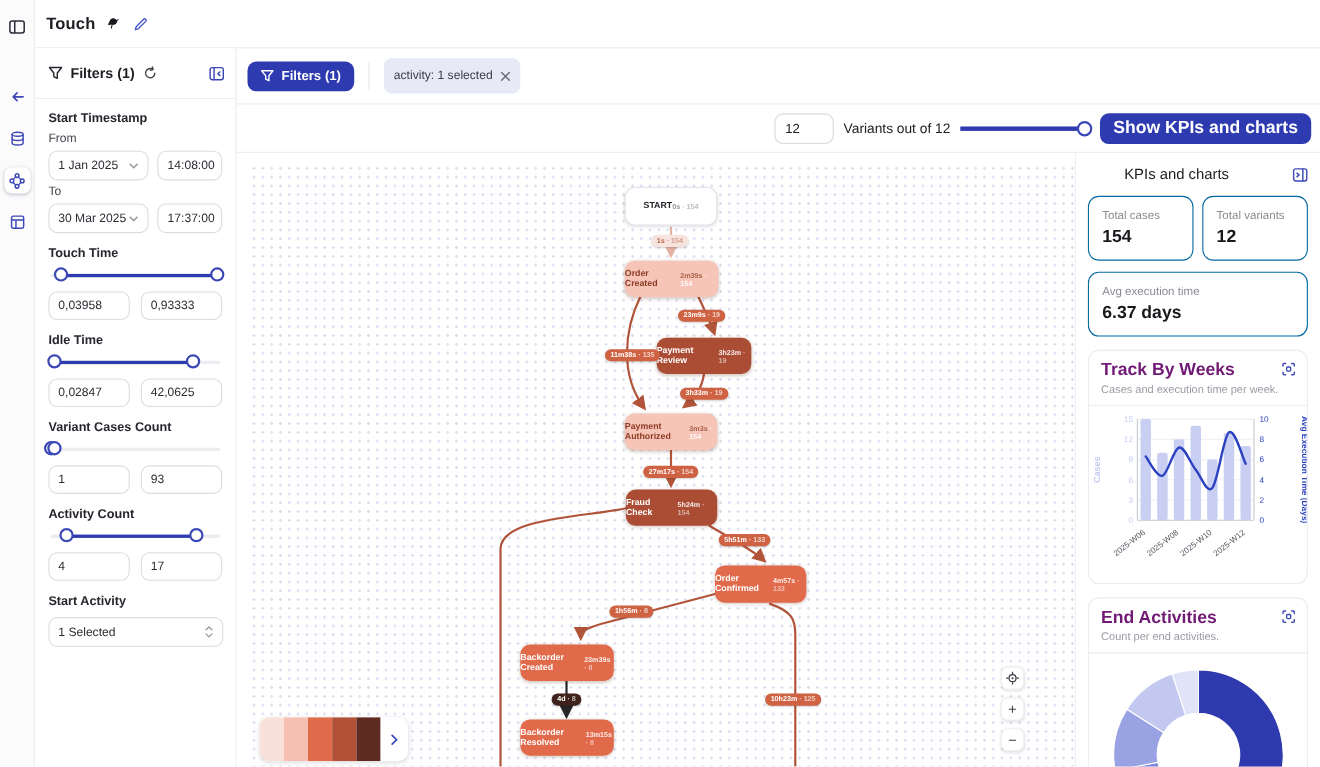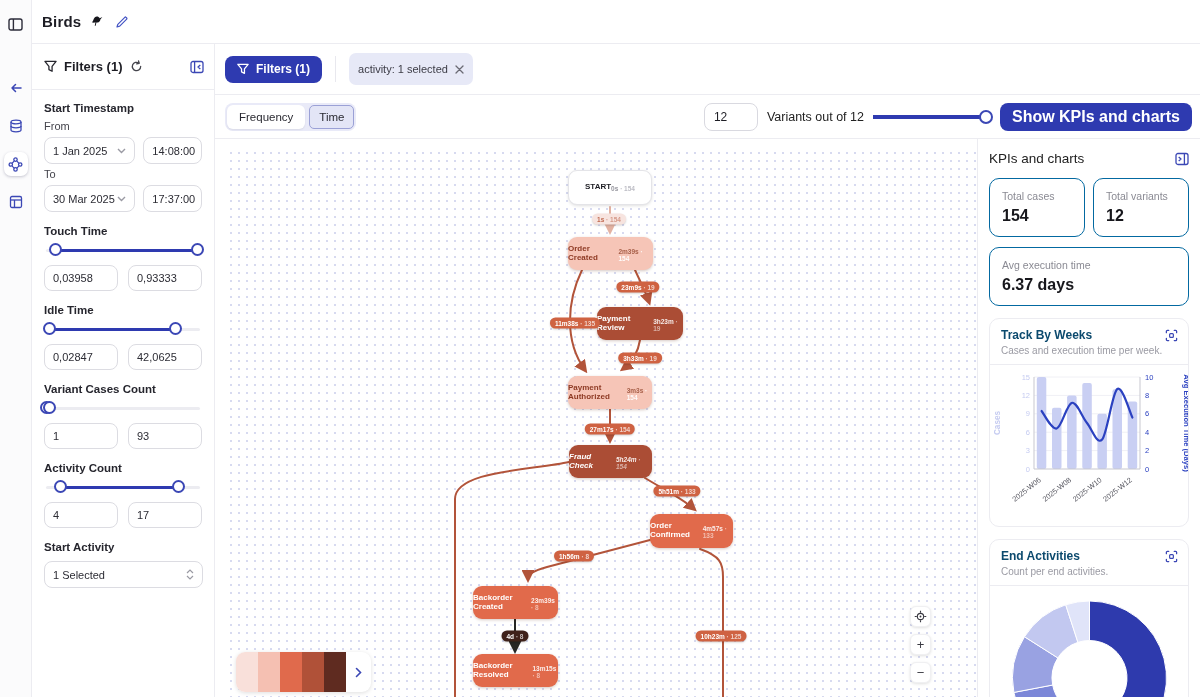--- a/index.html
+++ b/index.html
@@ -112,32 +112,32 @@
   .sw { width:22px; height:40px; }
   .map-legend .chev { margin-left:8px; display:flex; cursor:pointer; }
   .map-controls { position:absolute; right:46px; bottom:14px; display:flex; flex-direction:column;
                   gap:7px; z-index:4; }
   .mbtn { width:21px; height:21px; background:#fff; border:1px solid #f0f0f2; border-radius:6px;
           box-shadow:0 1px 3px rgba(0,0,0,.12); display:flex; align-items:center; justify-content:center;
           font-size:13px; color:#3a3a42; cursor:pointer; }
 
   
   .kpi-panel { width:223px; border-left:1px solid #ececf1; background:#fff; padding:12px 11px; overflow:hidden; }
-  .kpi-head { display:flex; align-items:center; margin-bottom:12px; }
+  .kpi-head { display:flex; align-items:center; margin-bottom:12px;margin-left:33px; }
   .kpi-title { font-size:13.5px; color:#222; }
   .kpi-head .spacer { flex:1; }
   .kcards2 { display:flex; gap:8px; margin-bottom:10px; }
   .kcard { border:1px solid #0369a1; border-radius:10px; padding:11px 12px; background:#fff; }
   .kcard.half { flex:1; }
   .klabel { font-size:10.5px; color:#8a8a93; margin-bottom:5px; }
   .kvalue { font-size:16px; font-weight:bold; color:#17171c; }
   .kcard.wide { margin-bottom:12px; }
   .chart-card { border:1px solid #ececf1; border-radius:10px; margin-bottom:12px; overflow:hidden; }
   .cc-head { padding:9px 11px 8px; border-bottom:1px solid #ececf1; position:relative; }
-  .cc-title { font-size:12px; font-weight:bold; color:#0c4a6e; margin-bottom:3px; }
+  .cc-title { font-size:16px; font-weight:bold; color:#701a75; margin-bottom:3px; }
   .cc-sub { font-size:10px; color:#9a9aa3; }
   .cc-exp { position:absolute; right:10px; top:10px; cursor:pointer; }
   .cc-body { padding:4px 0 2px; }
 
   svg { display:block; }
 </style>
 </head>
 <body>
 
 <div class="app">
@@ -177,21 +177,21 @@
             <line x1="1.5" y1="5" x2="12.5" y2="5" stroke="#3b47b5" stroke-width="1.3"></line>
             <line x1="5.5" y1="5" x2="5.5" y2="12.5" stroke="#3b47b5" stroke-width="1.3"></line>
           </svg>
       </div>
     </div>
   </aside>
 
   <div class="right-of-rail">
 
     <header class="app-header">
-      <span class="app-title">Birds</span>
+      <span class="app-title">Touch</span>
       <span style="display:flex;">
         <svg width="15" height="15" viewBox="0 0 16 16">
             <path d="M14.2 3.2 L11.4 4.4 C10.5 2.6 7.8 2.1 6.3 3.4 C4.5 5 5 7.4 3 8.9 C5.2 9.5 6 9.2 6.9 8.7 L6.1 12.6 L7.1 12.6 L7.9 9.1 C9.8 9.4 12.1 8.1 12.1 5.8 Z" fill="#16161c"></path>
           </svg>
       </span>
       <span style="display:flex; margin-left:3px; cursor:pointer;">
         <svg width="14" height="14" viewBox="0 0 14 14">
             <path d="M2 12 L2.8 9.3 L9.8 2.3 C10.1 2 10.7 2 11 2.3 L11.7 3 C12 3.3 12 3.9 11.7 4.2 L4.7 11.2 Z" fill="none" stroke="#4353c4" stroke-width="1.2" stroke-linejoin="round"></path>
           </svg>
       </span>
@@ -333,24 +333,20 @@
             <span>activity: 1 selected</span>
             <span class="x">
               <svg width="9" height="9" viewBox="0 0 9 9">
                   <path d="M1 1 L8 8 M8 1 L1 8" stroke="#6a6a74" stroke-width="1.3" stroke-linecap="round"></path>
                 </svg>
             </span>
           </div>
         </div>
 
         <div class="toolbar2">
-          <div class="segmented">
-            <div class="seg off">Frequency</div>
-            <div class="seg on">Time</div>
-          </div>
           <div class="t2-right">
             <div class="numbox">12</div>
             <span class="v-label">Variants out of 12</span>
             <div class="v-slider">
               <div class="srail"></div>
               <div class="sfill" id="v-fill" style="width: 100%;"></div>
               <div class="shandle" id="v-handle" style="left: calc(100% - 12px);"></div>
             </div>
             <button class="btn-indigo kpis-btn">Show KPIs and charts</button>
           </div>
@@ -395,21 +391,21 @@
                   <div class="pn-sub">2m39s <span class="cnt">· 154</span></div>
                 </div>
                 <div class="pnode t-dark" style="left: 382px; top: 168px; width: 86px; height: 33px;">
                   <div class="pn-title">Payment Review</div>
                   <div class="pn-sub">3h23m <span class="cnt">· 19</span></div>
                 </div>
                 <div class="pnode t-light" style="left: 353px; top: 237px; width: 84px; height: 33px;">
                   <div class="pn-title">Payment Authorized</div>
                   <div class="pn-sub">3m3s <span class="cnt">· 154</span></div>
                 </div>
-                <div class="pnode t-dark" style="left: 354px; top: 306px; width: 83px; height: 33px; font-style: italic;">
+                <div class="pnode t-dark" style="left: 354px; top: 306px; width: 83px; height: 33px;">
                   <div class="pn-title">Fraud Check</div>
                   <div class="pn-sub">5h24m <span class="cnt">· 154</span></div>
                 </div>
                 <div class="pnode t-mid" style="left: 435px; top: 375px; width: 83px; height: 34px;">
                   <div class="pn-title">Order Confirmed</div>
                   <div class="pn-sub">4m57s <span class="cnt">· 133</span></div>
                 </div>
                 <div class="pnode t-mid" style="left: 258px; top: 447px; width: 85px; height: 33px;">
                   <div class="pn-title">Backorder Created</div>
                   <div class="pn-sub">23m39s <span class="cnt">· 8</span></div>

